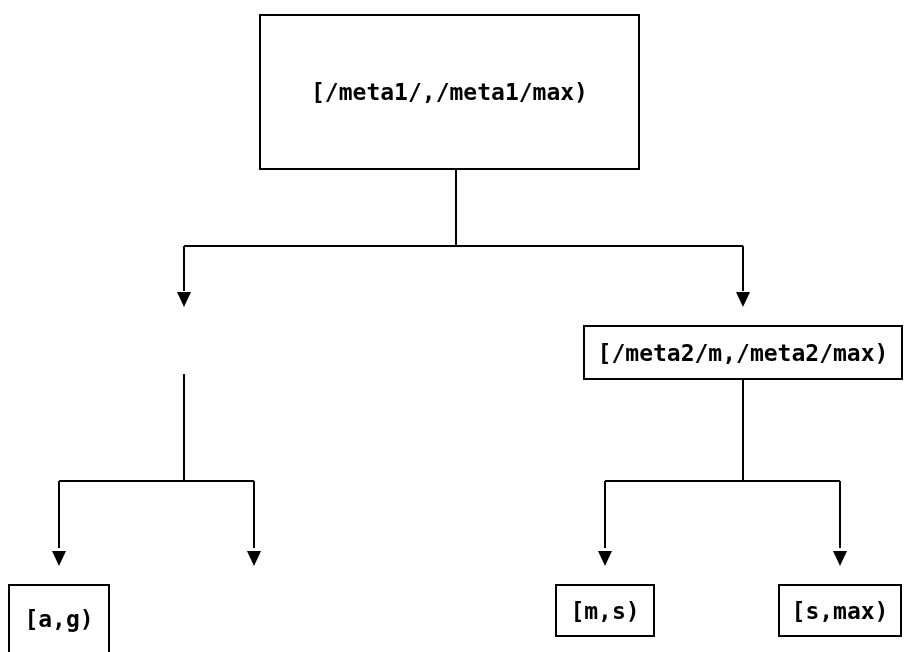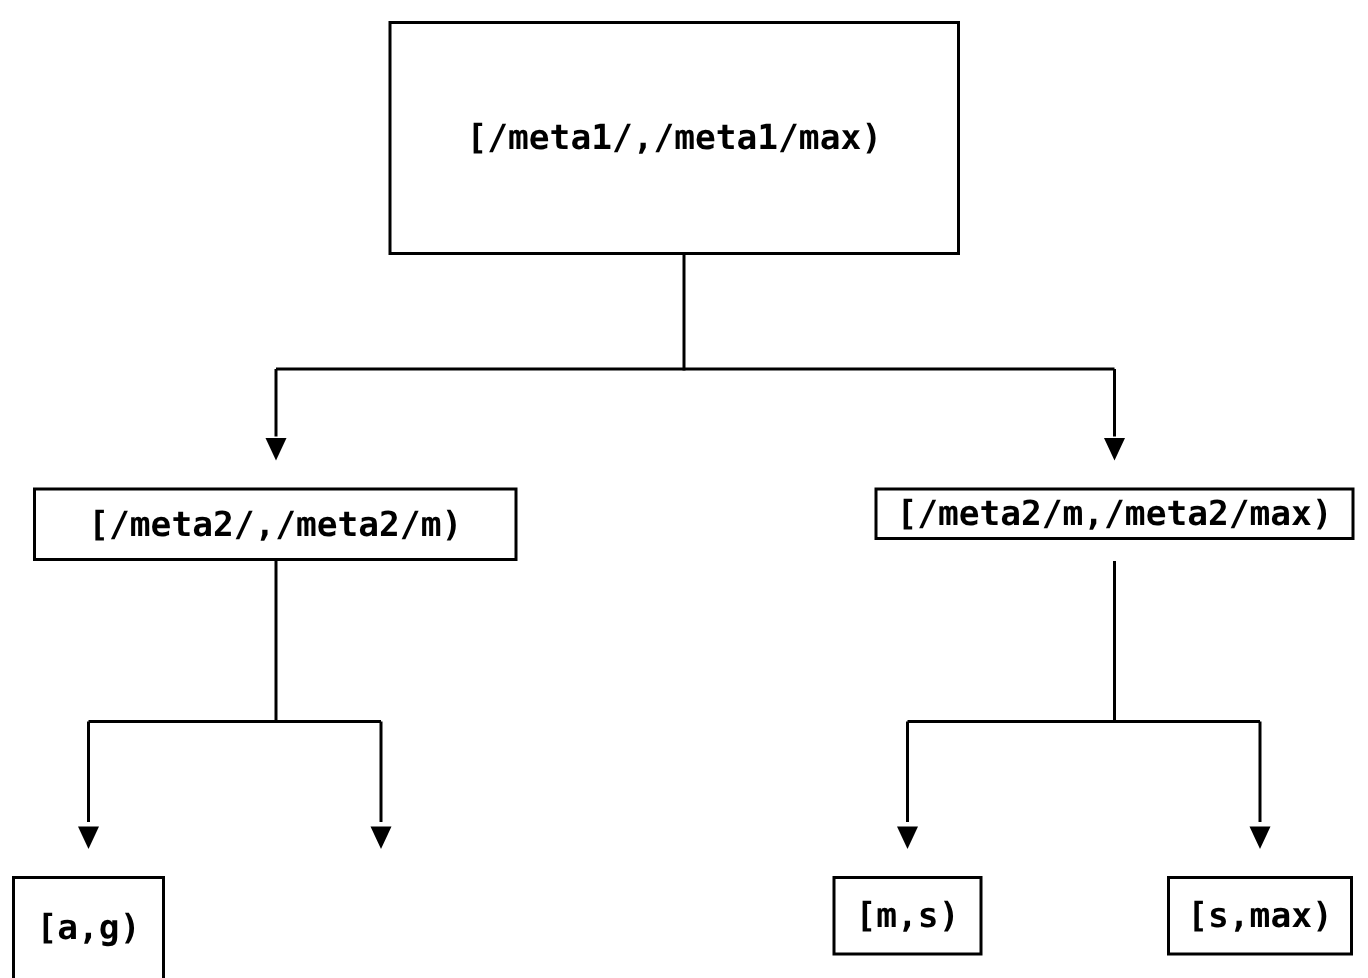--- a/index.html
+++ b/index.html
@@ -31,21 +31,21 @@
     display: flex;
     align-items: center;
     justify-content: center;
     color: #000000;
     font-size: 23px;
     font-weight: bold;
     white-space: nowrap;
   }
   .node-root       { left: 259px; top: 14px;  width: 381px; height: 156px; }
   .node-left-mid   { left: 22px;  top: 325px; width: 323px; height: 49px; }
-  .node-right-mid  { left: 583px; top: 325px; width: 320px; height: 35px; }
+  .node-right-mid  { left: 583px; top: 325px; width: 320px; height: 55px; }
   .node-leaf-ag    { left: 8px;   top: 584px; width: 102px; height: 70px; }
   .node-leaf-gm    { left: 203px; top: 584px; width: 102px; height: 53px; }
   .node-leaf-ms    { left: 555px; top: 584px; width: 100px; height: 53px; }
   .node-leaf-smax  { left: 778px; top: 584px; width: 124px; height: 53px; }
 </style>
 </head>
 <body>
 
 <div class="canvas">
 
@@ -71,23 +71,20 @@
       <polygon points="247,551 261,551 254,566"></polygon>
       <polygon points="598,551 612,551 605,566"></polygon>
       <polygon points="833,551 847,551 840,566"></polygon>
     </g>
   </svg>
 
   <div class="node node-root">
     <span>[/meta1/,/meta1/max)</span>
   </div>
 
-  <div class="node node-left-mid">
-    <span>[/meta2/,/meta2/m)</span>
-  </div>
 
   <div class="node node-right-mid">
     <span>[/meta2/m,/meta2/max)</span>
   </div>
 
   <div class="node node-leaf-ag">
     <span>[a,g)</span>
   </div>
 
 

